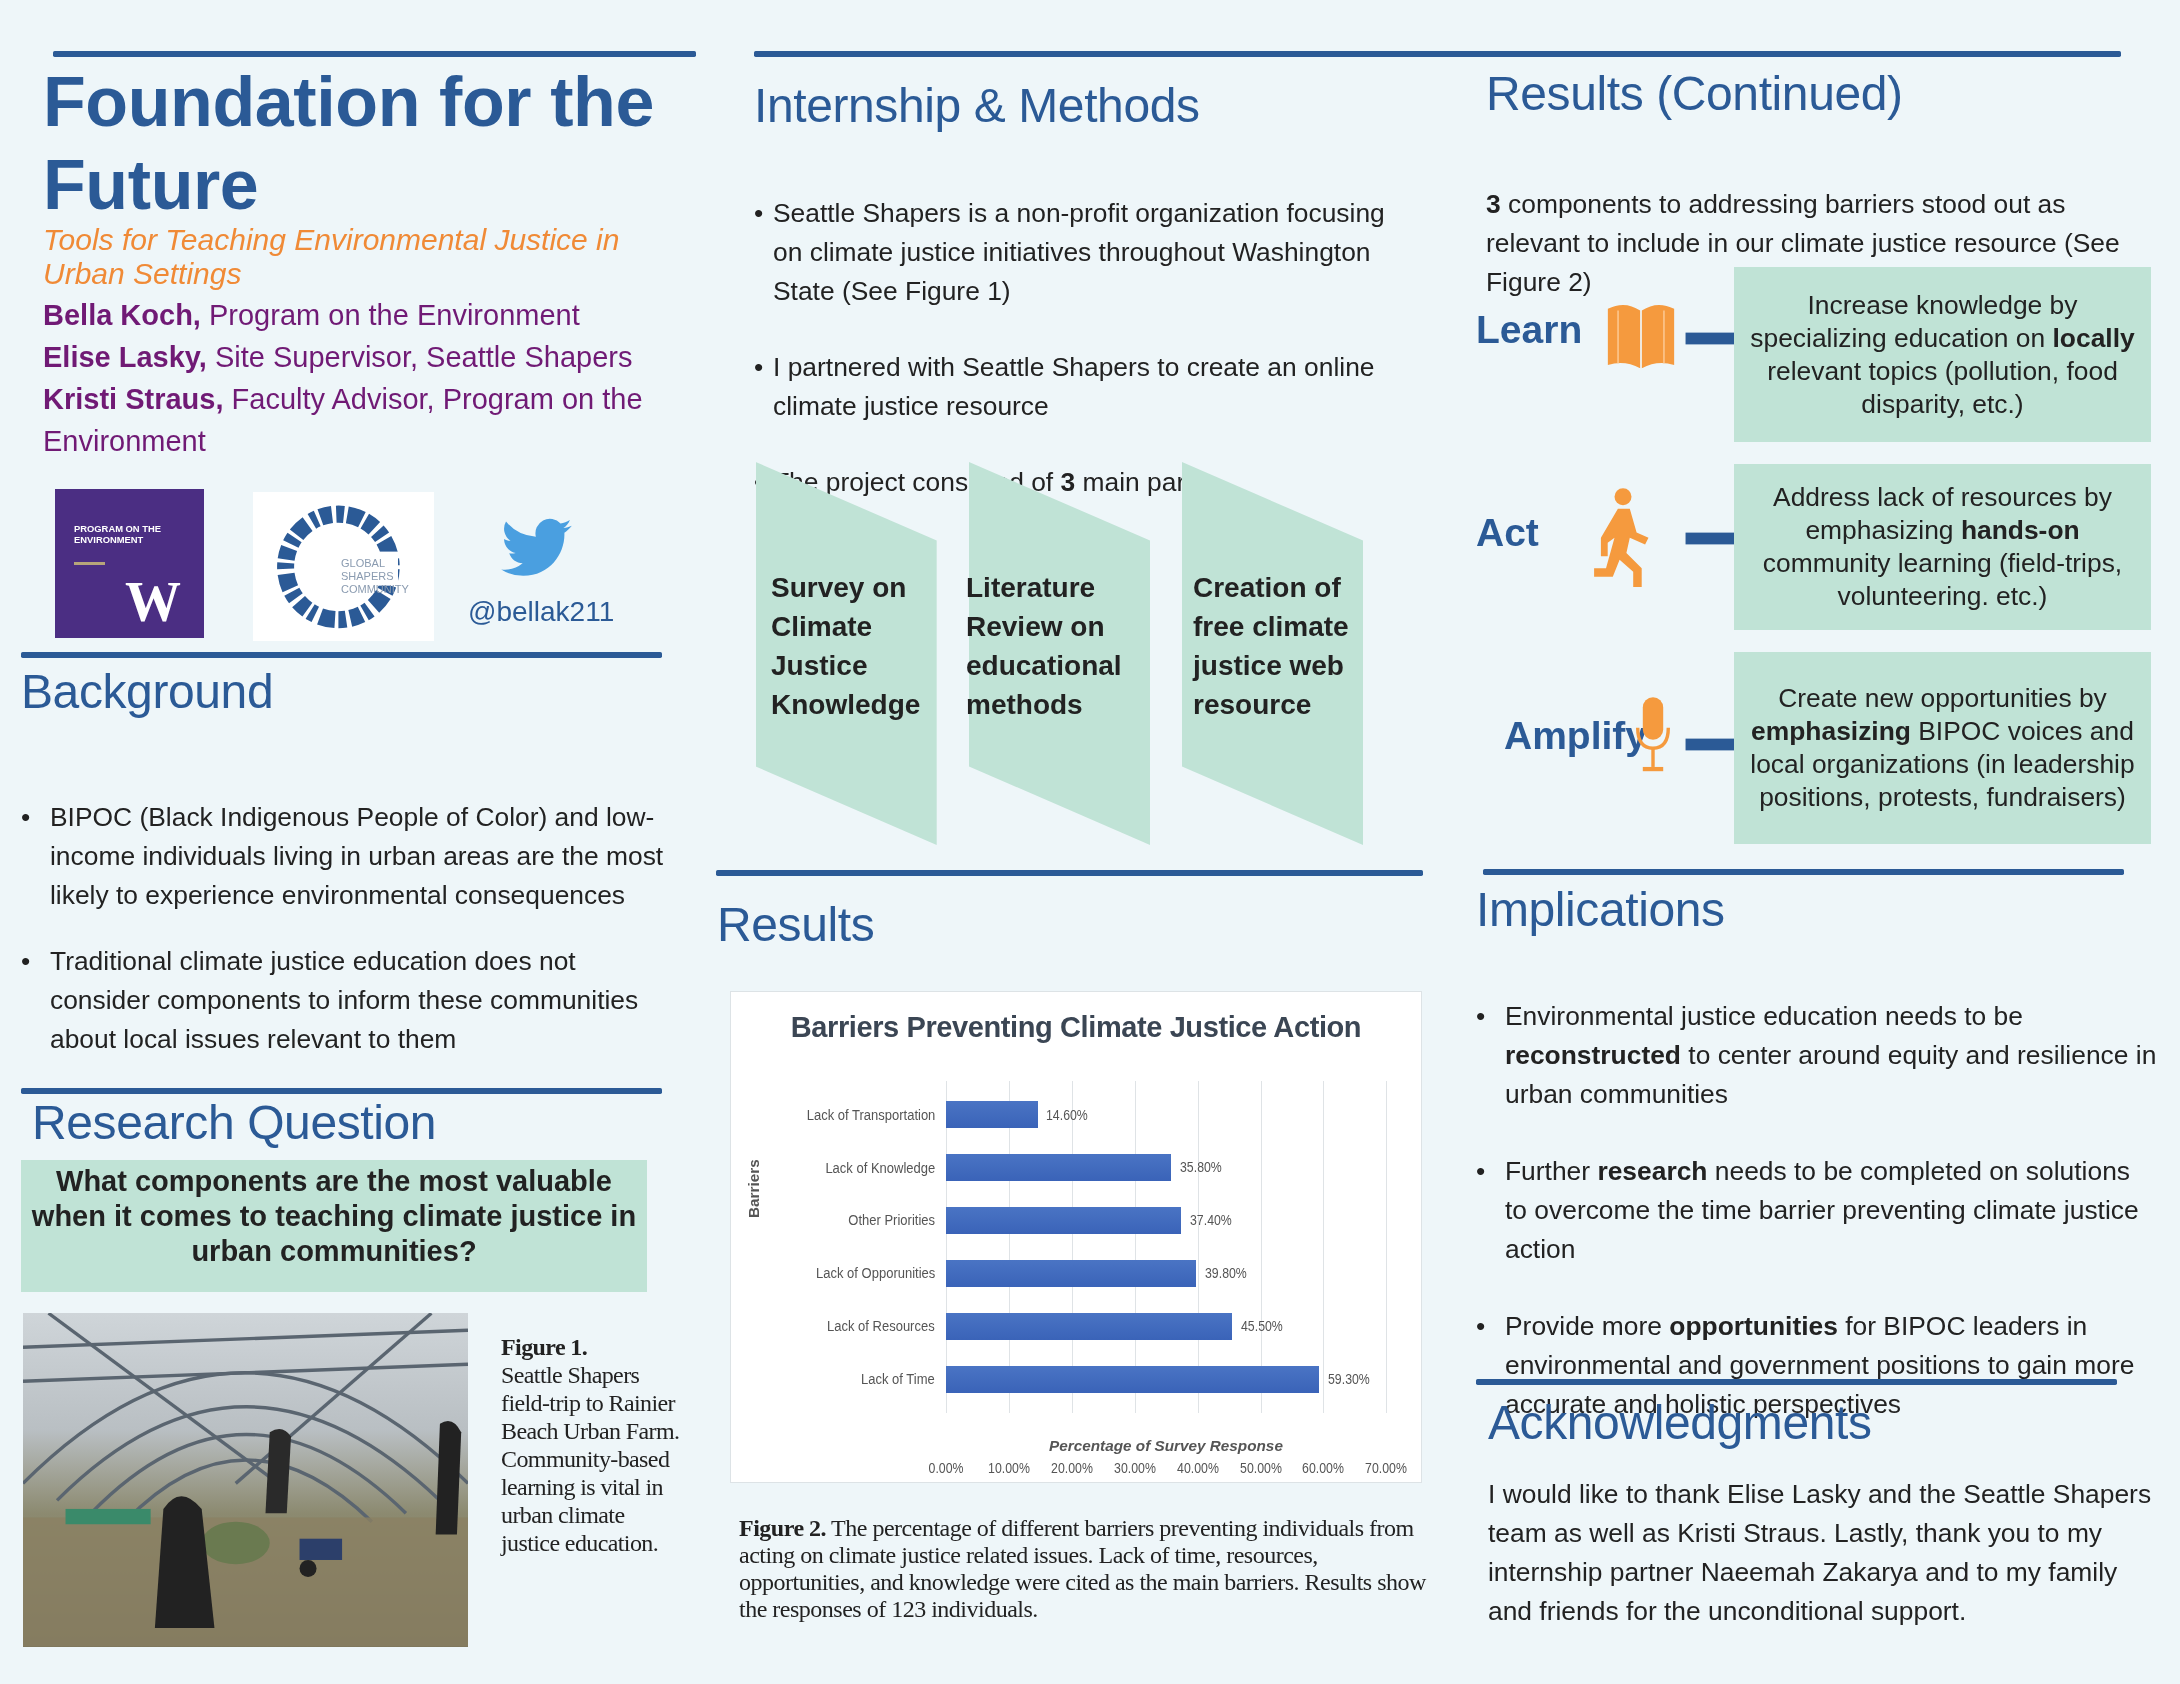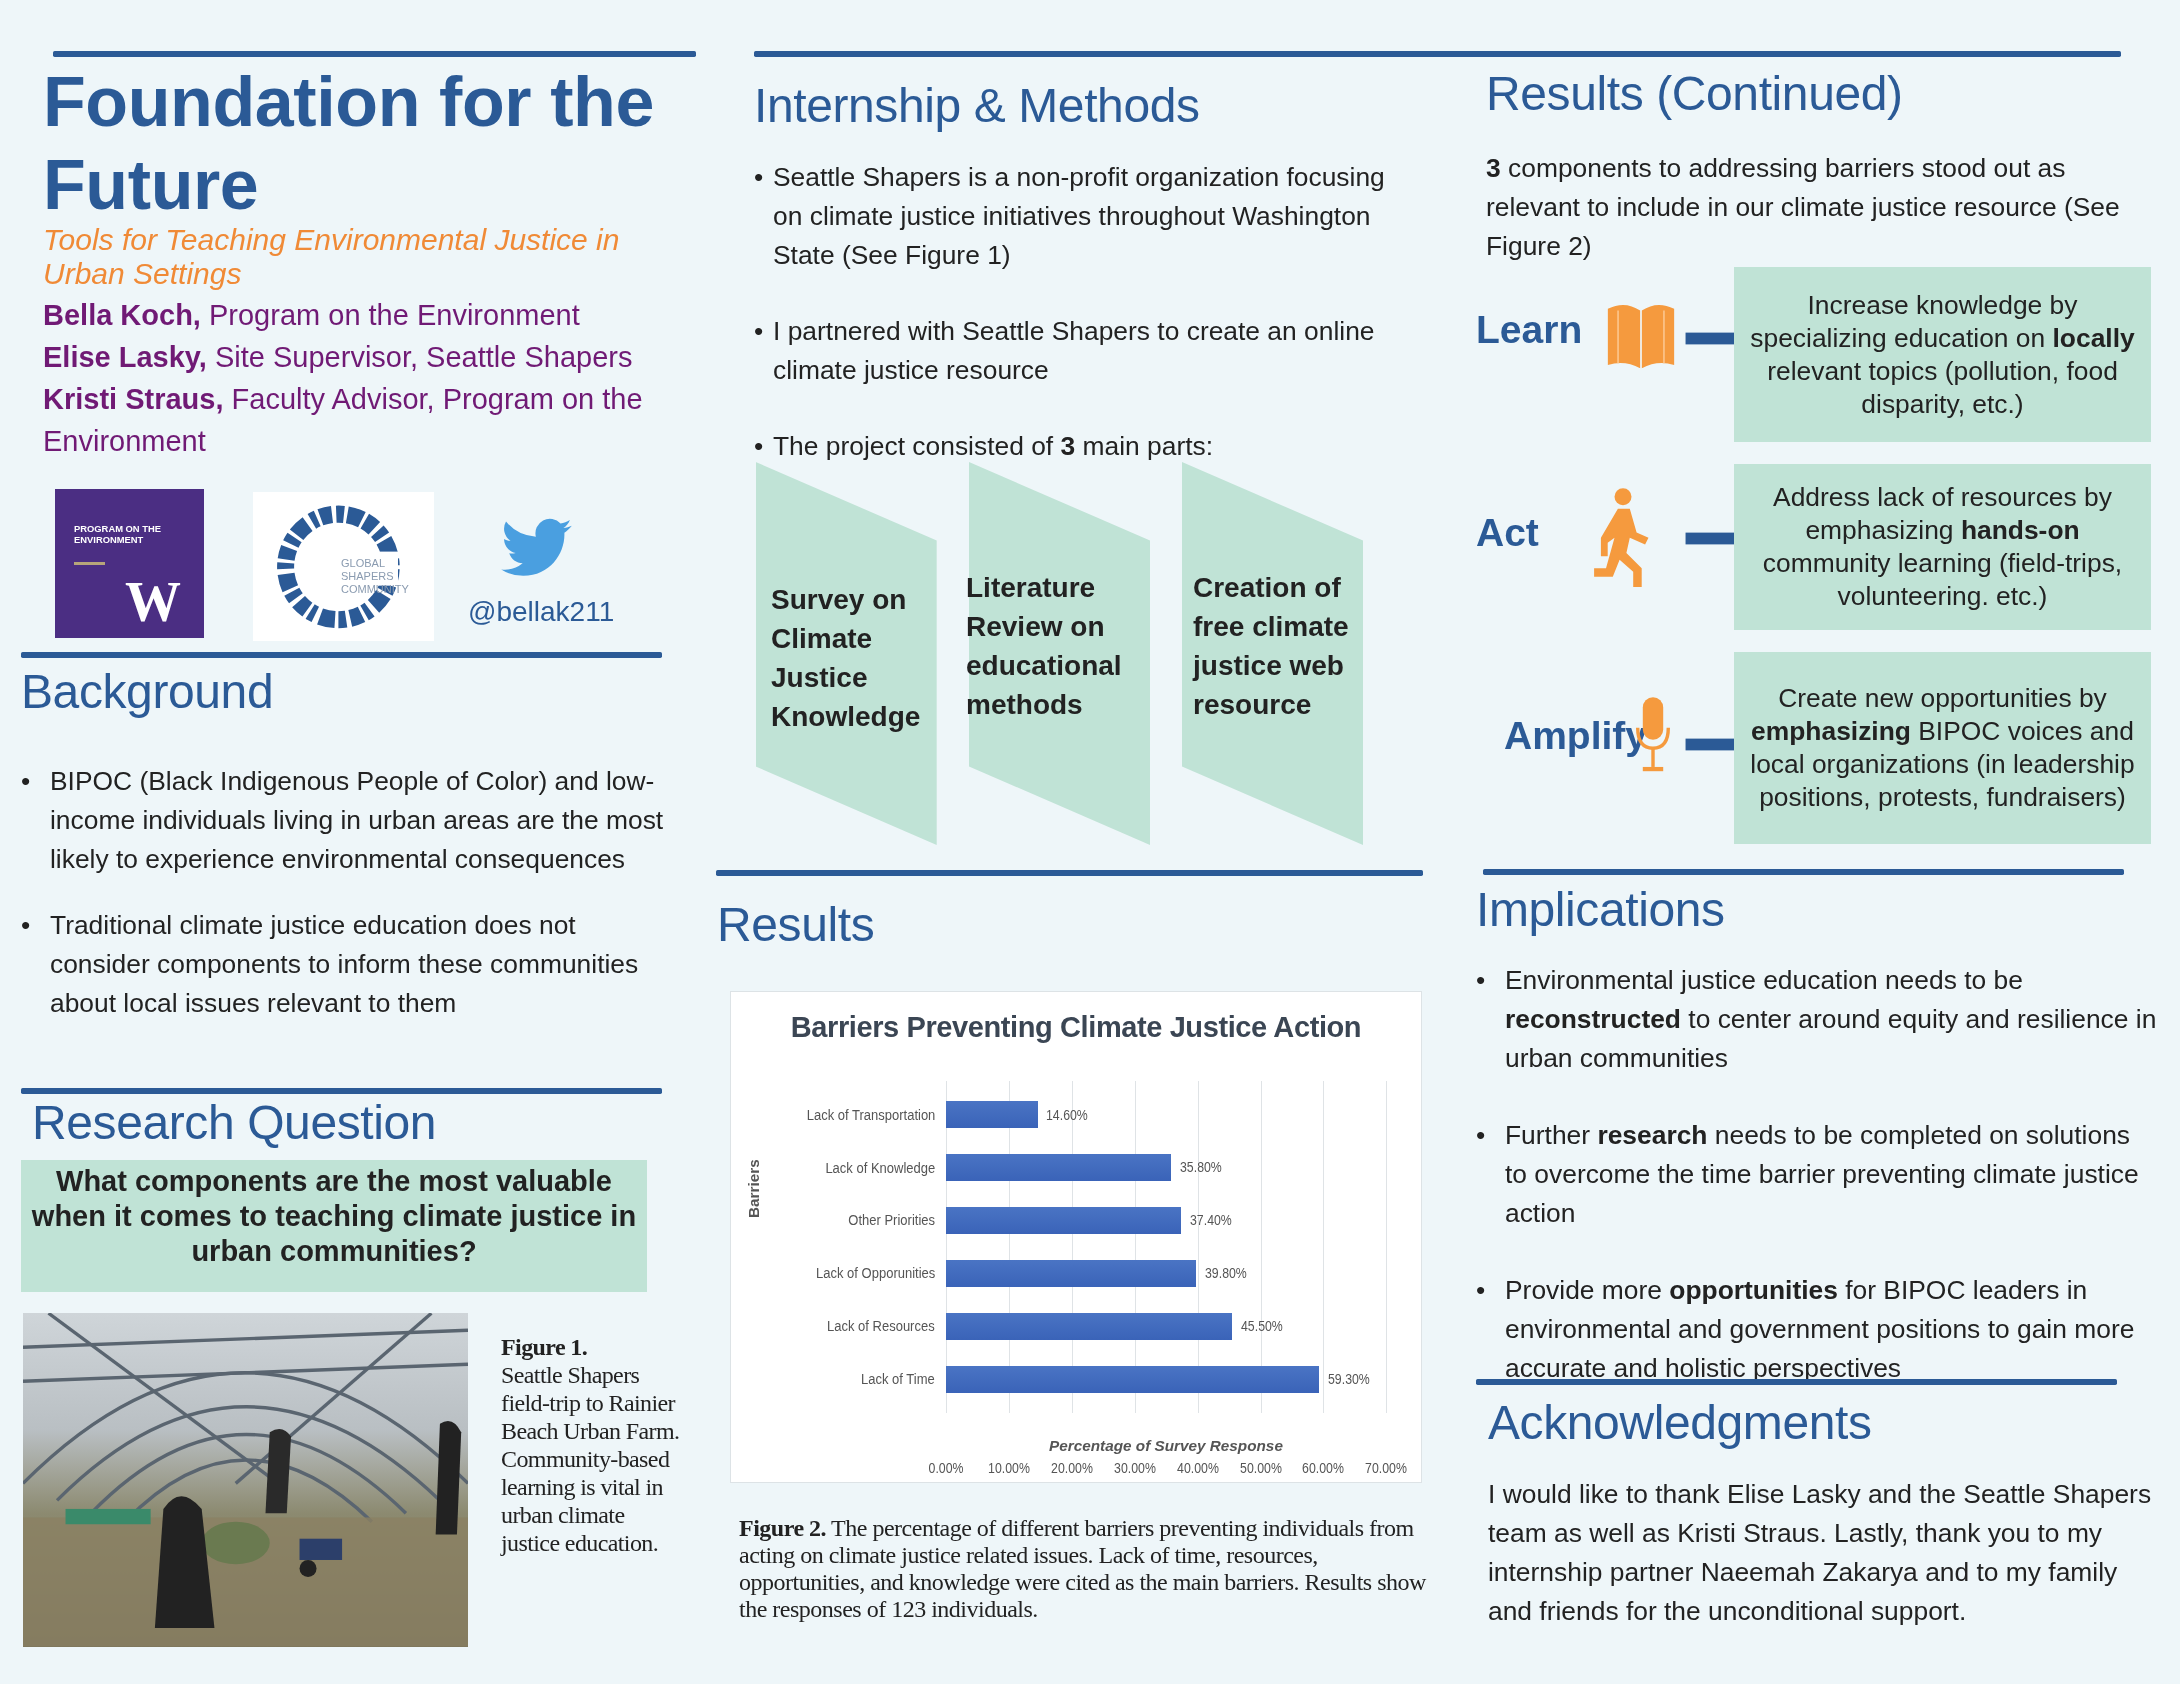--- a/index.html
+++ b/index.html
@@ -1,21 +1,21 @@
 <!DOCTYPE html>
 <html style="font-size:13.6px"><head>
 <meta charset="utf-8">
 <style>
   * { box-sizing: border-box; margin: 0; padding: 0; }
   html, body { width: 2181px; height: 1685px; overflow: hidden; }
   body { background: #eef6f9; font-family: "Liberation Sans", sans-serif; color: #222; position: relative; }
   .abs { position: absolute; }
   .rule { position: absolute; height: 6px; background: #2b5a96; border-radius: 1.7px; }
   .h2 { position: absolute; color: #2b5a96; font-size: 48px; font-weight: normal; letter-spacing: -0.4px; }
-  .body-text { font-size: 26.4px; line-height: 39px; color: #222; }
+  .body-text { font-size: 26.4px; line-height: 39px; color: #222; margin-top: 36px; }
   .bullets { list-style: none; }
   .bullets li { position: relative; padding-left: 29px; margin-bottom: 29px; }
   .bullets li::before { content: "•"; position: absolute; left: 0; top: 0; }
   b { font-weight: bold; }
 
   
   .title { left: 43px; top: 61px; width: 656px; color: #2b5a96; font-size: 70px; line-height: 83px; letter-spacing: -0.4px; }
   .subtitle { left: 43px; top: 223px; width: 647px; color: #f08a36; font-style: italic; font-size: 30px; line-height: 34px; }
   .authors { left: 43px; top: 294px; width: 664px; color: #701a75; font-size: 29px; line-height: 42px; }
   .authors b { font-weight: bold; }
@@ -139,21 +139,21 @@
   <li style="padding-left:19px;">Seattle Shapers is a non-profit organization focusing on climate justice initiatives throughout Washington State (See Figure 1)</li>
   <li style="padding-left:19px;">I partnered with Seattle Shapers to create an online climate justice resource</li>
   <li style="padding-left:19px;">
     <span>The project consisted of </span><b>3</b><span> main parts:</span>
   </li>
 </ul>
 <div class="abs parts">
   <div class="part" style="left:1.7px;"></div>
   <div class="part" style="left:215px;"></div>
   <div class="part" style="left:428px;"></div>
-  <div class="part-label" style="left:17px; top:106px; width:162px;margin-top:12px;">Survey on Climate Justice Knowledge</div>
+  <div class="part-label" style="left:17px; top:106px; width:162px;">Survey on Climate Justice Knowledge</div>
   <div class="part-label" style="left:212px; top:106px; width:170px;">Literature Review on educational methods</div>
   <div class="part-label" style="left:439px; top:106px; width:170px;">Creation of free climate justice web resource</div>
 </div>
 
 <div class="rule" style="left:716px; top:870px; width:707px;"></div>
 <h2 class="h2" style="left:717px; top:897px;">Results</h2>
 
 <div class="abs chart-box">
   <div class="chart-title">Barriers Preventing Climate Justice Action</div>
   <div class="ylabel">Barriers</div>

